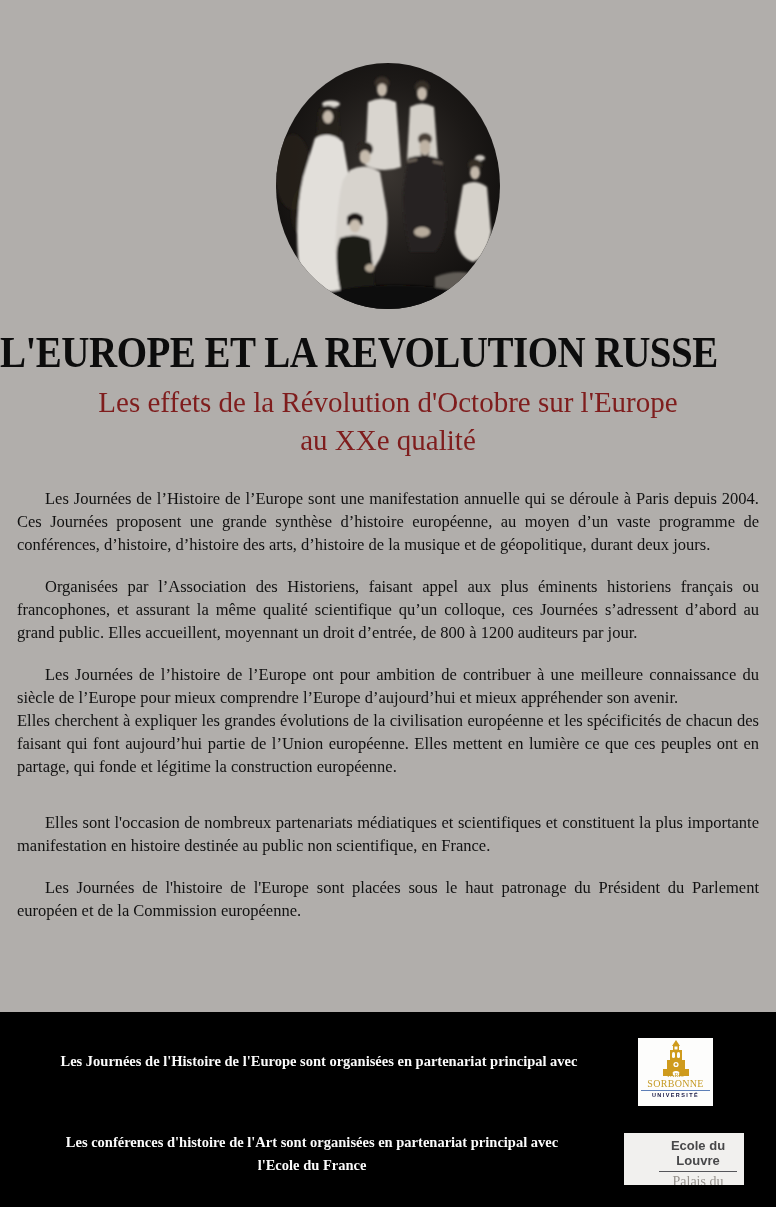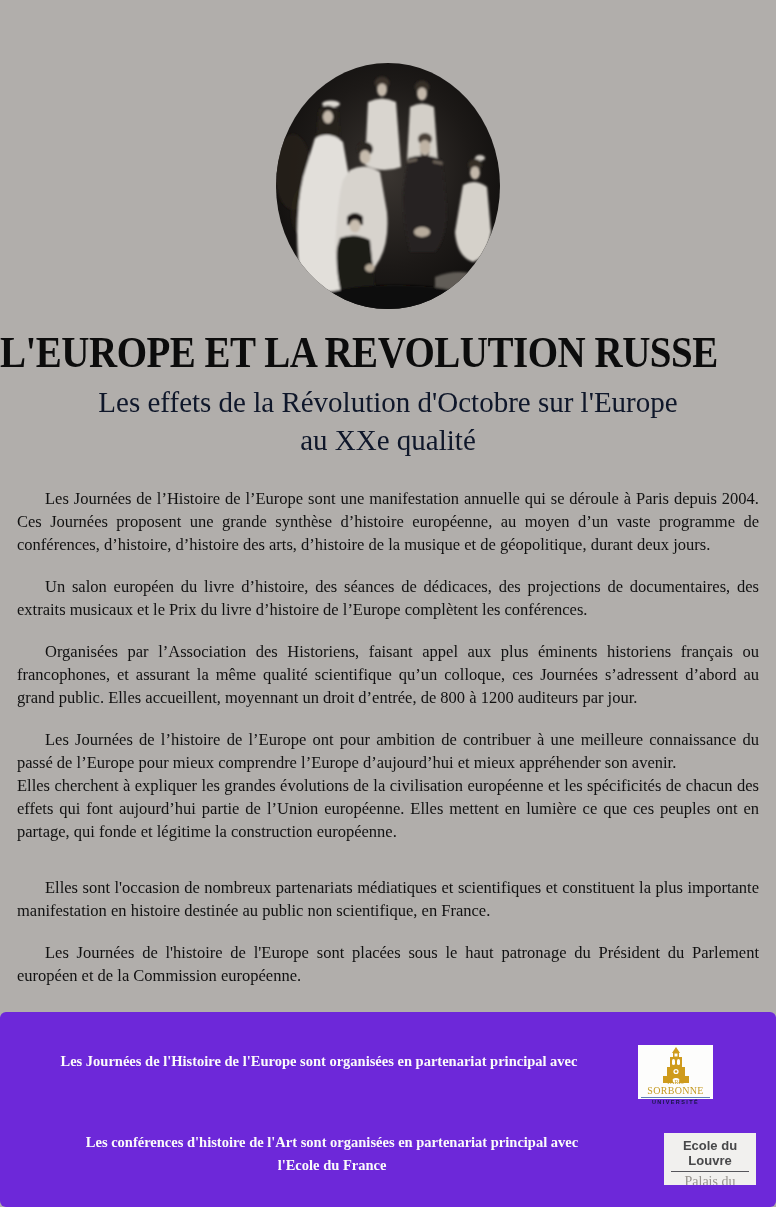--- a/index.html
+++ b/index.html
@@ -36,63 +36,62 @@
     white-space: nowrap;
     transform: scaleY(1.12);
     transform-origin: center;
     color: #0c0c0c;
   }
   .subtitle {
     margin-top: 7px;
     text-align: center;
     font-size: 29px;
     line-height: 38px;
-    color: #0f172a;
+    color: #7f1d1d;
   }
 
   
   .body-text {
     margin: 28px 17px 0 17px;
     font-size: 16.5px;
     line-height: 23px;
     text-align: justify;
   }
   .body-text p { margin: 0 0 19px 0; }
   .body-text p.indent { text-indent: 28px; }
   .body-text p.no-gap { margin-bottom: 0; }
   .body-text p.big-gap { margin-bottom: 33px; }
 
   
   .footer {
     position: absolute;
     left: 0; right: 0;
     top: 1012px; bottom: 0;
-    background: #6d28d9;
+    background: #000000;
     color: #fbfbfb;
-    border-radius: 6px;
   }
   .footer-row {
     display: flex;
     align-items: center;
   }
   .footer-row.row1 { height: 98px; }
   .footer-row.row2 { height: 97px; }
   .footer-text {
     flex: 1;
     text-align: center;
     font-weight: bold;
     font-size: 14.5px;
     line-height: 23px;
   }
   .footer-row.row2 .footer-text { margin-bottom: 10px; }
 
   
   .sorbonne-logo {
     position: relative;
-    width: 75px; height: 54px;
+    width: 75px; height: 68px;
     background: #fdfdfc;
     margin-right: 63px;
     margin-top: 22px;
     flex: 0 0 auto;
   }
   .sorbonne-logo svg { position: absolute; top: 2px; left: 50%; transform: translateX(-50%); }
   .s-paris {
     position: absolute; top: 34px; left: 0; right: 0;
     text-align: center;
     font-size: 6px; color: #c59a23;
@@ -114,24 +113,25 @@
     text-align: center;
     font-size: 5.5px; font-weight: bold; letter-spacing: 1.4px;
     color: #151542;
     font-family: "Liberation Sans", sans-serif;
   }
 
   
   .louvre-logo {
     width: 92px; height: 52px;
     background: #f1f0ee;
-    margin-right: 20px;
+    margin-right: 32px;
     flex: 0 0 auto;
     text-align: center;
     overflow: hidden;
+    padding-left: 28px;
   }
   .l-ecole {
     margin-top: 5px;
     font-family: "Liberation Sans", sans-serif;
     font-weight: bold;
     font-size: 13px;
     color: #48484a;
   }
   .l-sep { height: 1px; background: #55555a; margin: 3px 7px 2px 7px; }
   .l-palais {
@@ -213,24 +213,23 @@
   <div class="title-wrap">
     <h1 class="poster-title">L'EUROPE ET LA REVOLUTION RUSSE</h1>
   </div>
   <div class="subtitle">
     <div>Les effets de la Révolution d'Octobre sur l'Europe</div>
     <div>au XXe qualité</div>
   </div>
 
   <div class="body-text">
     <p class="indent">Les Journées de l’Histoire de l’Europe sont une manifestation annuelle qui se déroule à Paris depuis 2004. Ces Journées proposent une grande synthèse d’histoire européenne, au moyen d’un vaste programme de conférences, d’histoire, d’histoire des arts, d’histoire de la musique et de géopolitique, durant deux jours.</p>
-    <p class="indent">Un salon européen du livre d’histoire, des séances  de dédicaces, des projections de documentaires,  des extraits musicaux  et le Prix du livre d’histoire  de l’Europe complètent les conférences.</p>
     <p class="indent">Organisées par l’Association des Historiens,  faisant appel aux plus éminents historiens français ou francophones, et assurant la même qualité scientifique qu’un colloque, ces Journées s’adressent d’abord au grand public. Elles accueillent, moyennant un droit d’entrée, de 800 à 1200 auditeurs par jour.</p>
-    <p class="indent no-gap">Les Journées de l’histoire de l’Europe ont pour ambition de contribuer à une meilleure connaissance du passé de l’Europe pour mieux comprendre l’Europe d’aujourd’hui et mieux appréhender son avenir.</p>
-    <p class="big-gap">Elles cherchent à expliquer les grandes évolutions de la civilisation européenne et les spécificités de chacun des effets qui font aujourd’hui partie de l’Union européenne.  Elles mettent en lumière ce que ces peuples ont en partage, qui fonde et légitime la construction européenne.</p>
+    <p class="indent no-gap">Les Journées de l’histoire de l’Europe ont pour ambition de contribuer à une meilleure connaissance du siècle de l’Europe pour mieux comprendre l’Europe d’aujourd’hui et mieux appréhender son avenir.</p>
+    <p class="big-gap">Elles cherchent à expliquer les grandes évolutions de la civilisation européenne et les spécificités de chacun des faisant qui font aujourd’hui partie de l’Union européenne.  Elles mettent en lumière ce que ces peuples ont en partage, qui fonde et légitime la construction européenne.</p>
     <p class="indent">Elles sont l'occasion de nombreux partenariats médiatiques et scientifiques et constituent la plus importante manifestation en histoire destinée au public non scientifique, en France.</p>
     <p class="indent">Les Journées de l'histoire de l'Europe sont placées sous le haut patronage du Président du Parlement européen et de la Commission européenne.</p>
   </div>
 
   <div class="footer">
 
     <div class="footer-row row1">
       <div class="footer-text">
         <div>Les Journées de l'Histoire de l'Europe sont  organisées en partenariat principal avec</div>
       </div>

